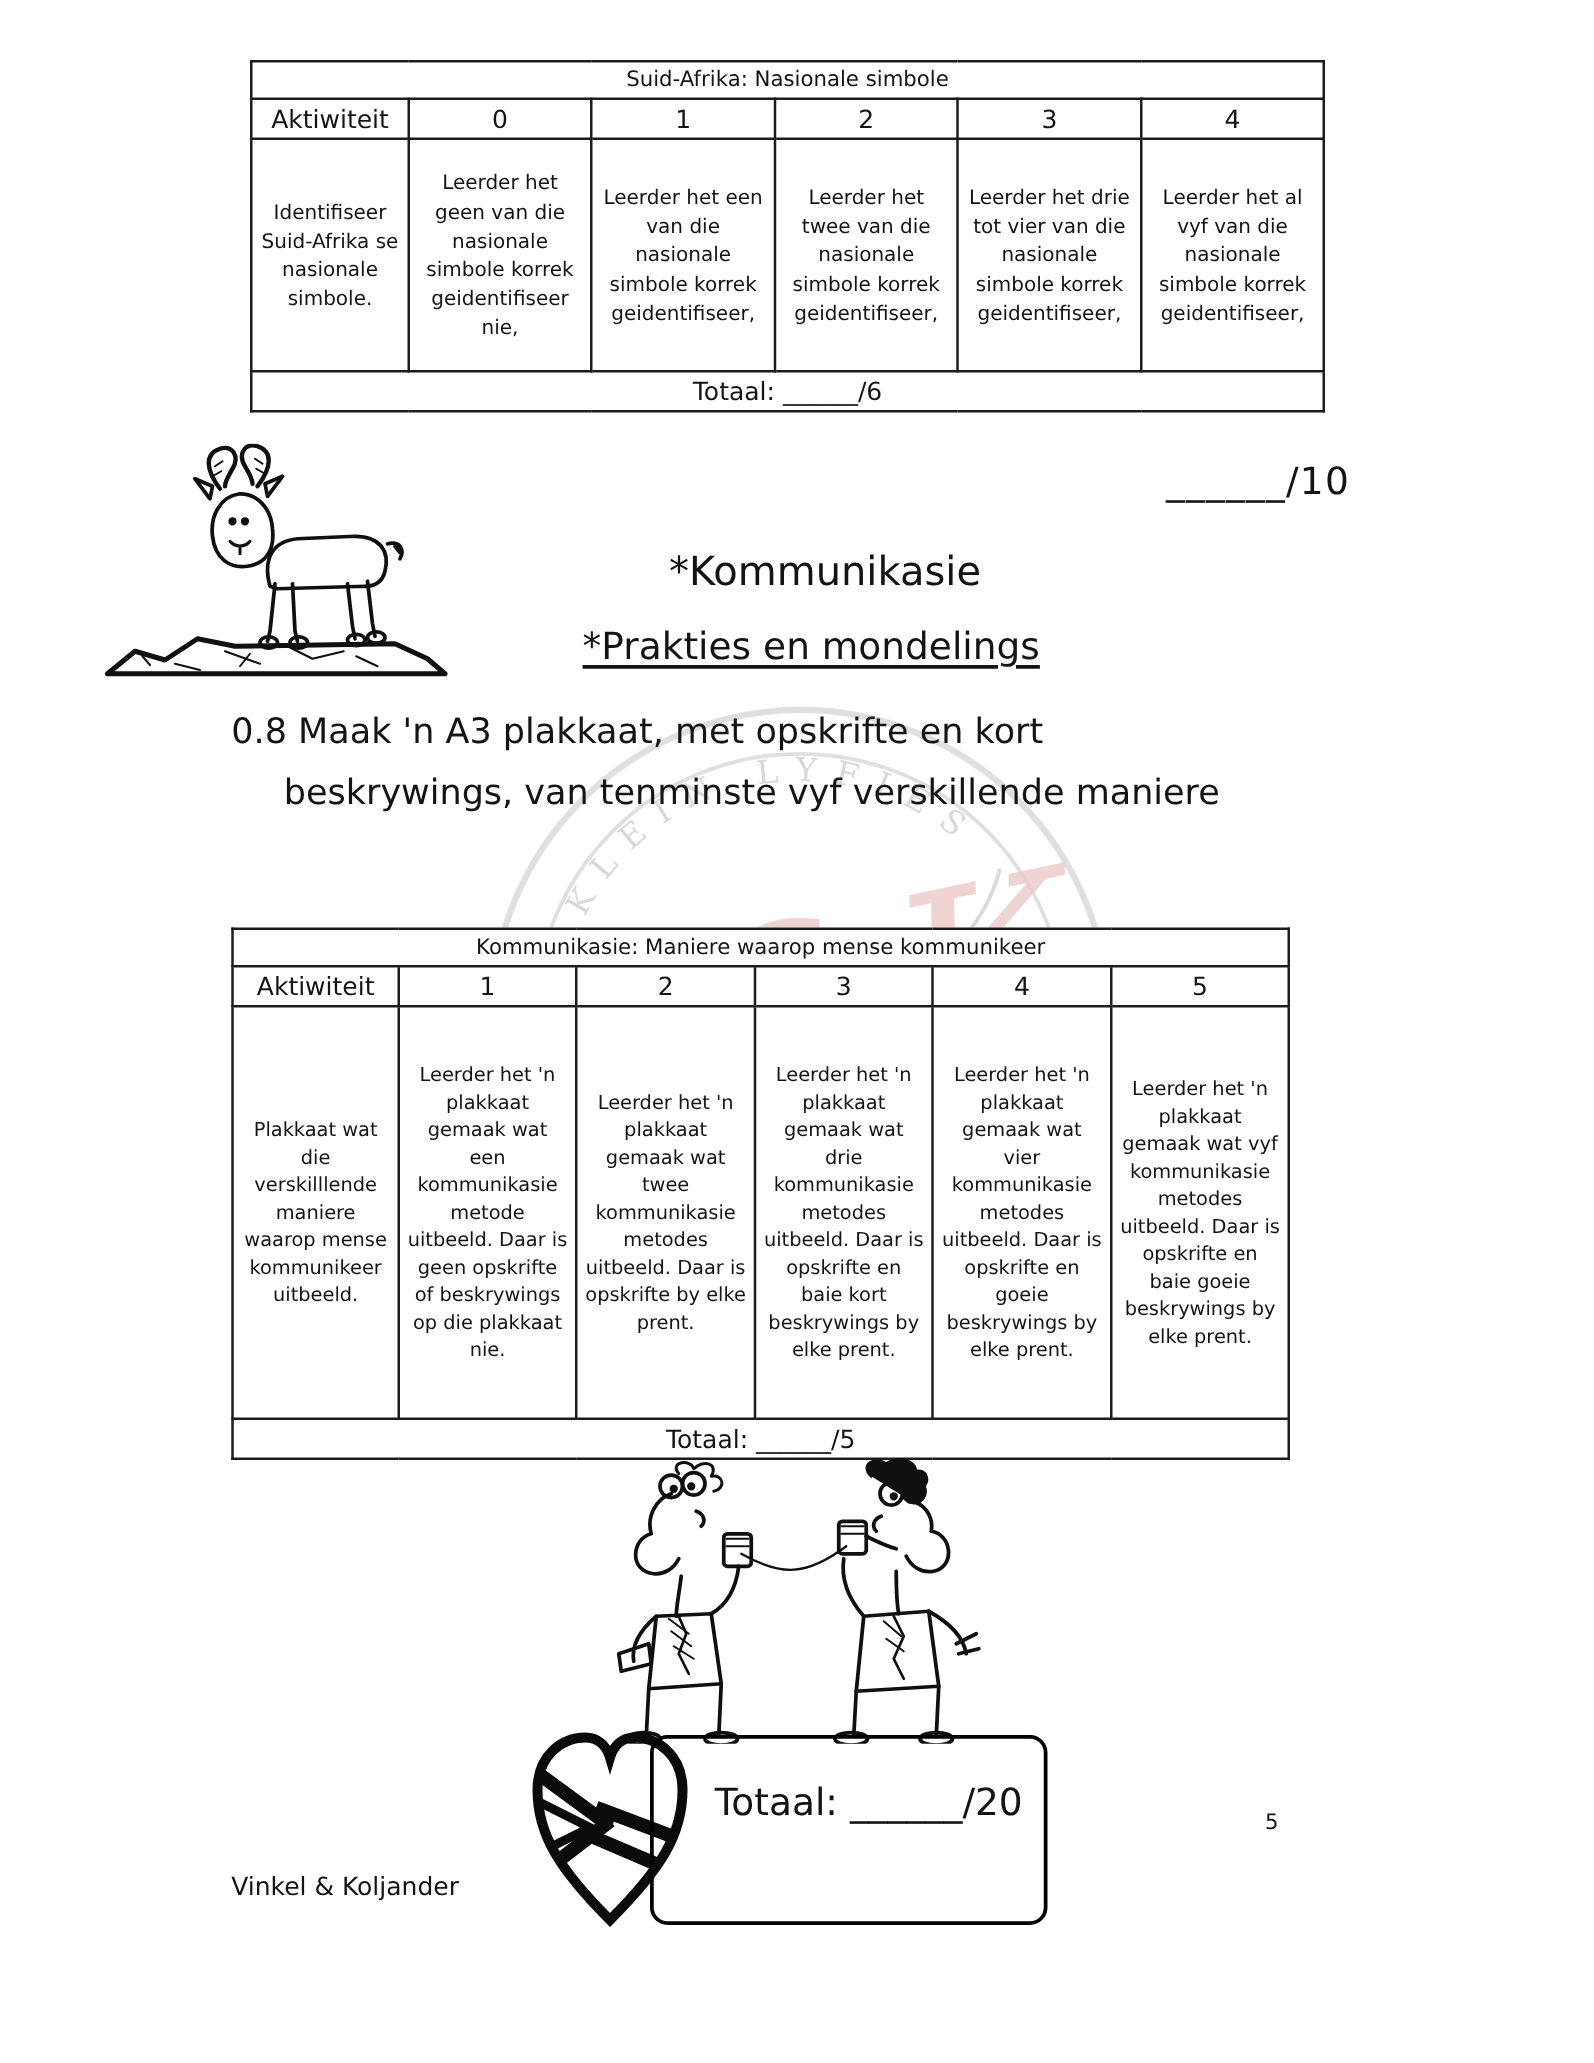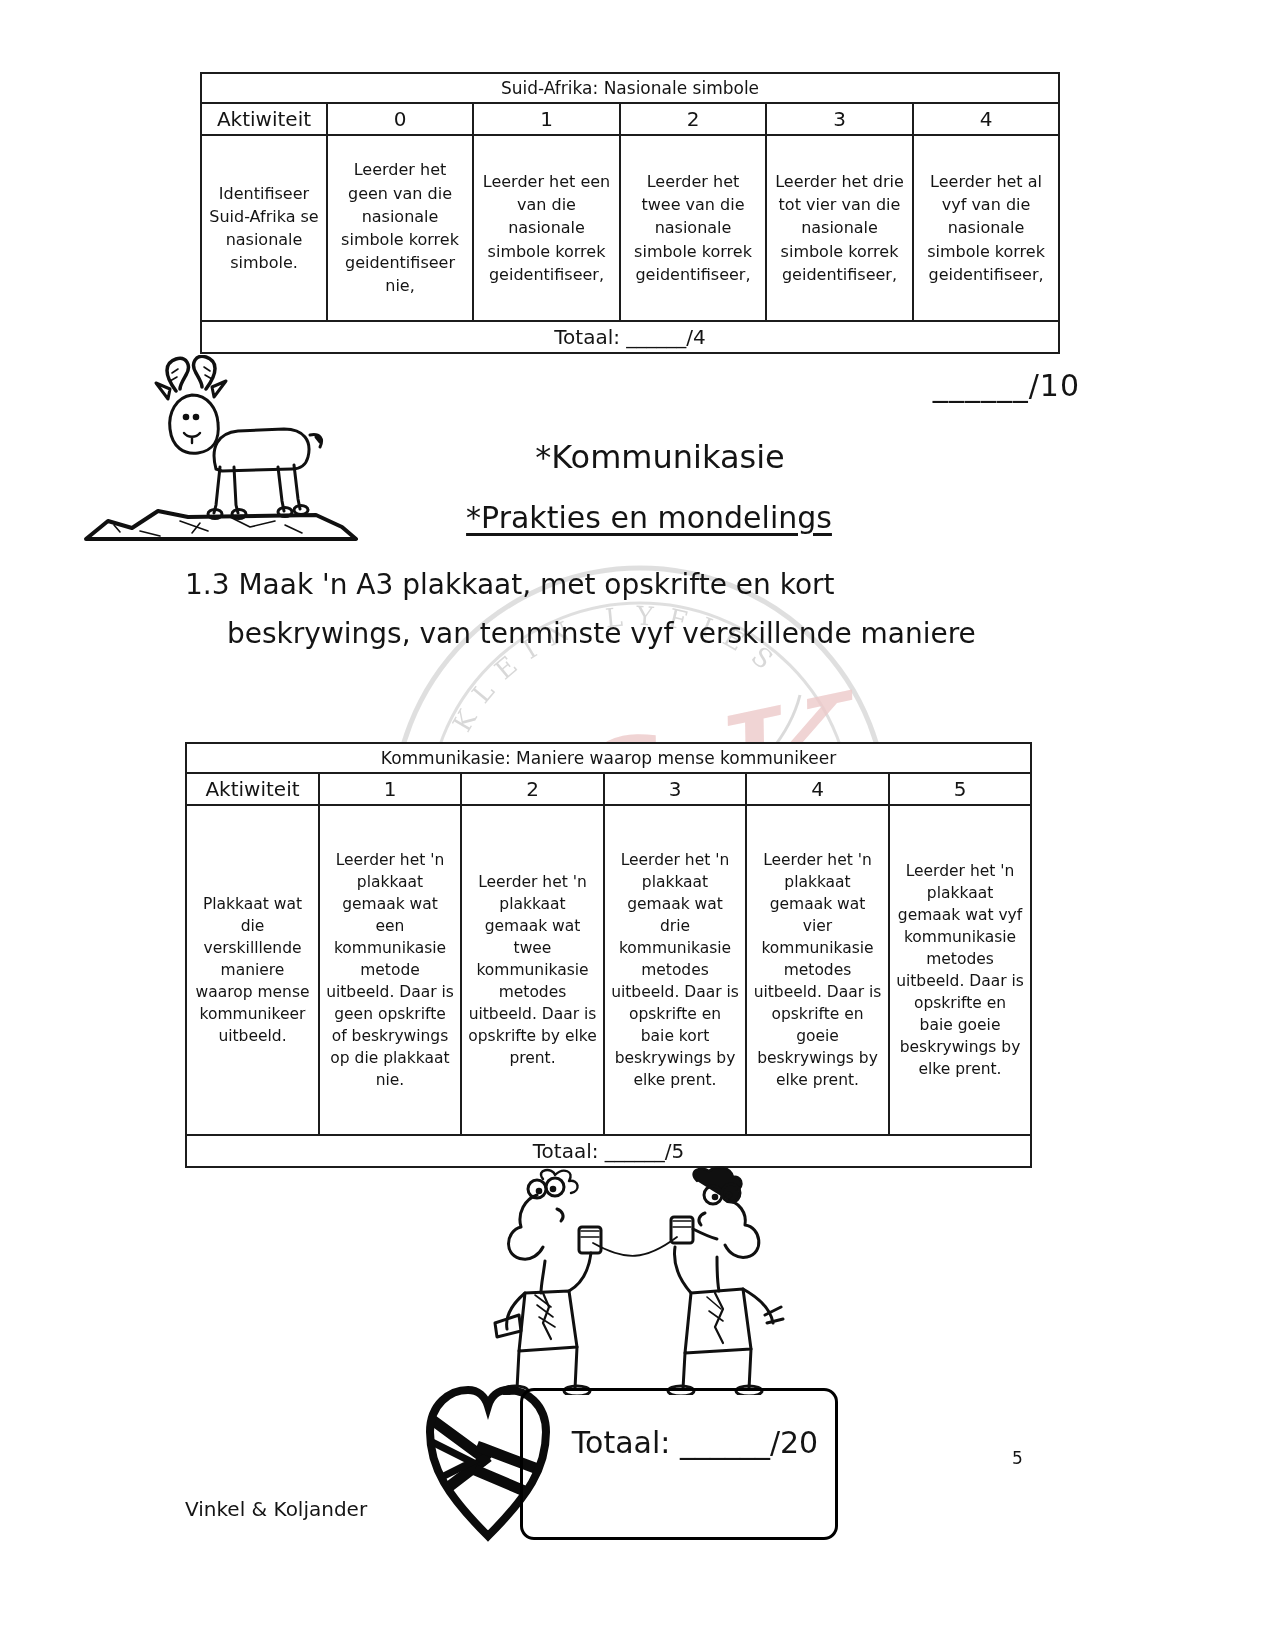--- a/index.html
+++ b/index.html
@@ -40,21 +40,21 @@
 
   .footer-brand { font-size:20px; }
   .page-number  { font-size:17px; }
 
   svg { display:block; }
   .wm { pointer-events:none; }
 </style>
 </head>
 <body>
 
-<table class="rubric abs" id="rubric1" style="left:200px; top:72px; width:858px;">
+<table class="rubric abs" id="rubric1" style="left:200px; top:48px; width:858px;">
   <colgroup>
     <col style="width:126px">
       <col style="width:146px">
       <col style="width:147px">
     <col style="width:146px">
       <col style="width:147px">
       <col style="width:146px">
   </colgroup>
   <tbody>
       <tr>
@@ -70,21 +70,21 @@
   </tr>
   <tr style="height:186px;">
     <td class="body-cell">Identifiseer Suid-Afrika se nasionale simbole.</td>
     <td class="body-cell">Leerder het geen van die nasionale simbole korrek geidentifiseer nie,</td>
     <td class="body-cell">Leerder het een van die nasionale simbole korrek geidentifiseer,</td>
     <td class="body-cell">Leerder het twee van die nasionale simbole korrek geidentifiseer,</td>
     <td class="body-cell">Leerder het drie tot vier van die nasionale simbole korrek geidentifiseer,</td>
     <td class="body-cell">Leerder het al vyf van die nasionale simbole korrek geidentifiseer,</td>
   </tr>
   <tr>
-    <td colspan="6" class="total-cell">Totaal: ______/4</td>
+    <td colspan="6" class="total-cell">Totaal: ______/6</td>
   </tr>
 </tbody>
   </table>
 
 <svg class="abs" style="left:80px; top:355px;" width="290" height="195" viewBox="0 0 290 195">
   <g fill="none" stroke="#101010" stroke-width="3" stroke-linecap="round" stroke-linejoin="round">
 
     <path d="M6 184 L28 166 L52 173 L78 156 L108 162 L236 160 L262 172 L276 184 Z" stroke-width="4"></path>
     <path d="M100 166 L128 176 M150 162 L170 172 L195 166 M205 170 L222 178 M60 176 L80 181" stroke-width="1.6"></path>
     <path d="M34 170 L40 177 M120 168 L112 178" stroke-width="1.6"></path>
@@ -138,21 +138,21 @@
     <circle cx="300" cy="270" r="6"></circle>
   </g>
 
   <text x="260" y="320" text-anchor="middle" font-size="190" font-style="italic" font-family="DejaVu Serif, serif" fill="#dd9c9c" fill-opacity="0.8" transform="rotate(-12 260 260)">V&amp;K</text>
 </svg>
 
 <div class="abs h-center heading-1" style="top:438px;">*Kommunikasie</div>
 <div class="abs h-center heading-2" style="top:500px;">*Prakties en mondelings</div>
 
 <div class="abs question" style="left:185px; top:560px; width:860px;">
-  <div>1.3 Maak 'n A3 plakkaat, met opskrifte en kort</div>
+  <div>0.8 Maak 'n A3 plakkaat, met opskrifte en kort</div>
   <div class="q-indent">beskrywings, van tenminste vyf verskillende maniere</div>
 </div>
 
 <table class="rubric abs" id="rubric2" style="left:185px; top:742px; width:845px;">
   <colgroup>
     <col style="width:133px">
       <col style="width:142px">
       <col style="width:143px">
     <col style="width:142px">
       <col style="width:143px">

